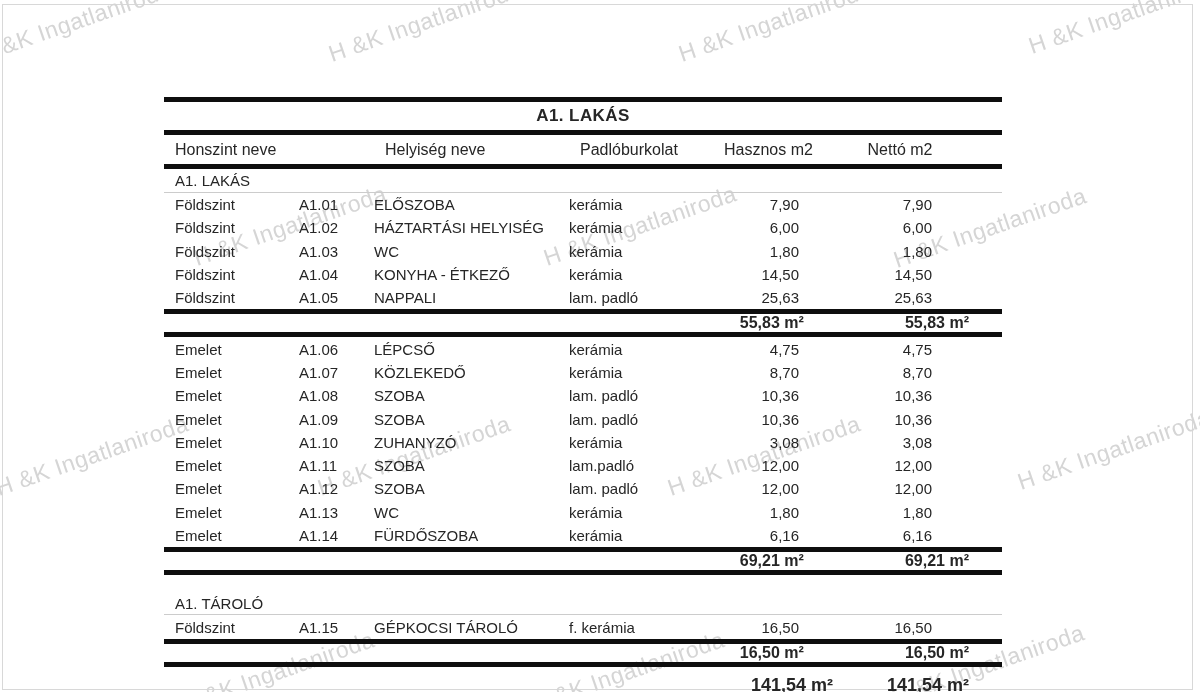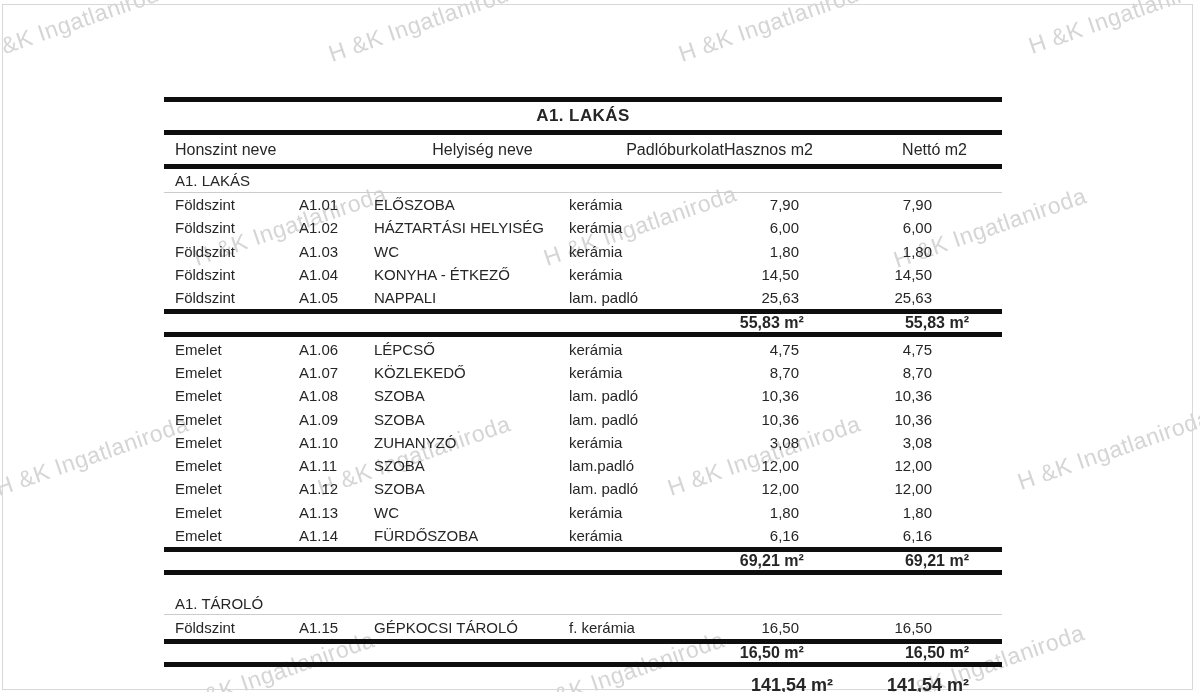--- a/index.html
+++ b/index.html
@@ -22,24 +22,24 @@
   
   #sheet { position:absolute; left:164px; top:97px; width:838px; z-index:2; }
   .rule { height:5px; background:#0e0e0e; }
   .trow { display:flex; align-items:center; box-sizing:border-box; }
   .trow > div { box-sizing:border-box; overflow:hidden; white-space:nowrap; }
 
   .title-row { height:28px; justify-content:center; font-weight:bold; font-size:17px; letter-spacing:0.4px; }
 
   .header-row { height:29px; font-size:16px; padding-right:33px; }
   .h-floor { width:221px; padding-left:11px; text-align:left; }
-  .h-room  { width:195px; text-align:center; }
-  .h-cover { width:144px; text-align:right; }
+  .h-room  { width:195px; text-align:left; }
+  .h-cover { width:144px; text-align:left; }
   .h-hasz  { width:109px; text-align:left; }
-  .h-nett  { width:136px; text-align:right; padding-right:2px; }
+  .h-nett  { width:136px; text-align:center; padding-right:2px; }
 
   .section-row { height:24px; font-size:15px; padding-left:11px; border-bottom:1px solid #cccccc; }
   .section-row.second { height:22px; margin-top:16px; }
 
   .row { height:23.3px; font-size:15px; padding-right:33px; }
   .row.tall { height:24px; }
   .c-floor { width:135px; padding-left:11px; }
   .c-code  { width:75px; }
   .c-room  { width:195px; }
   .c-cover { width:144px; }

